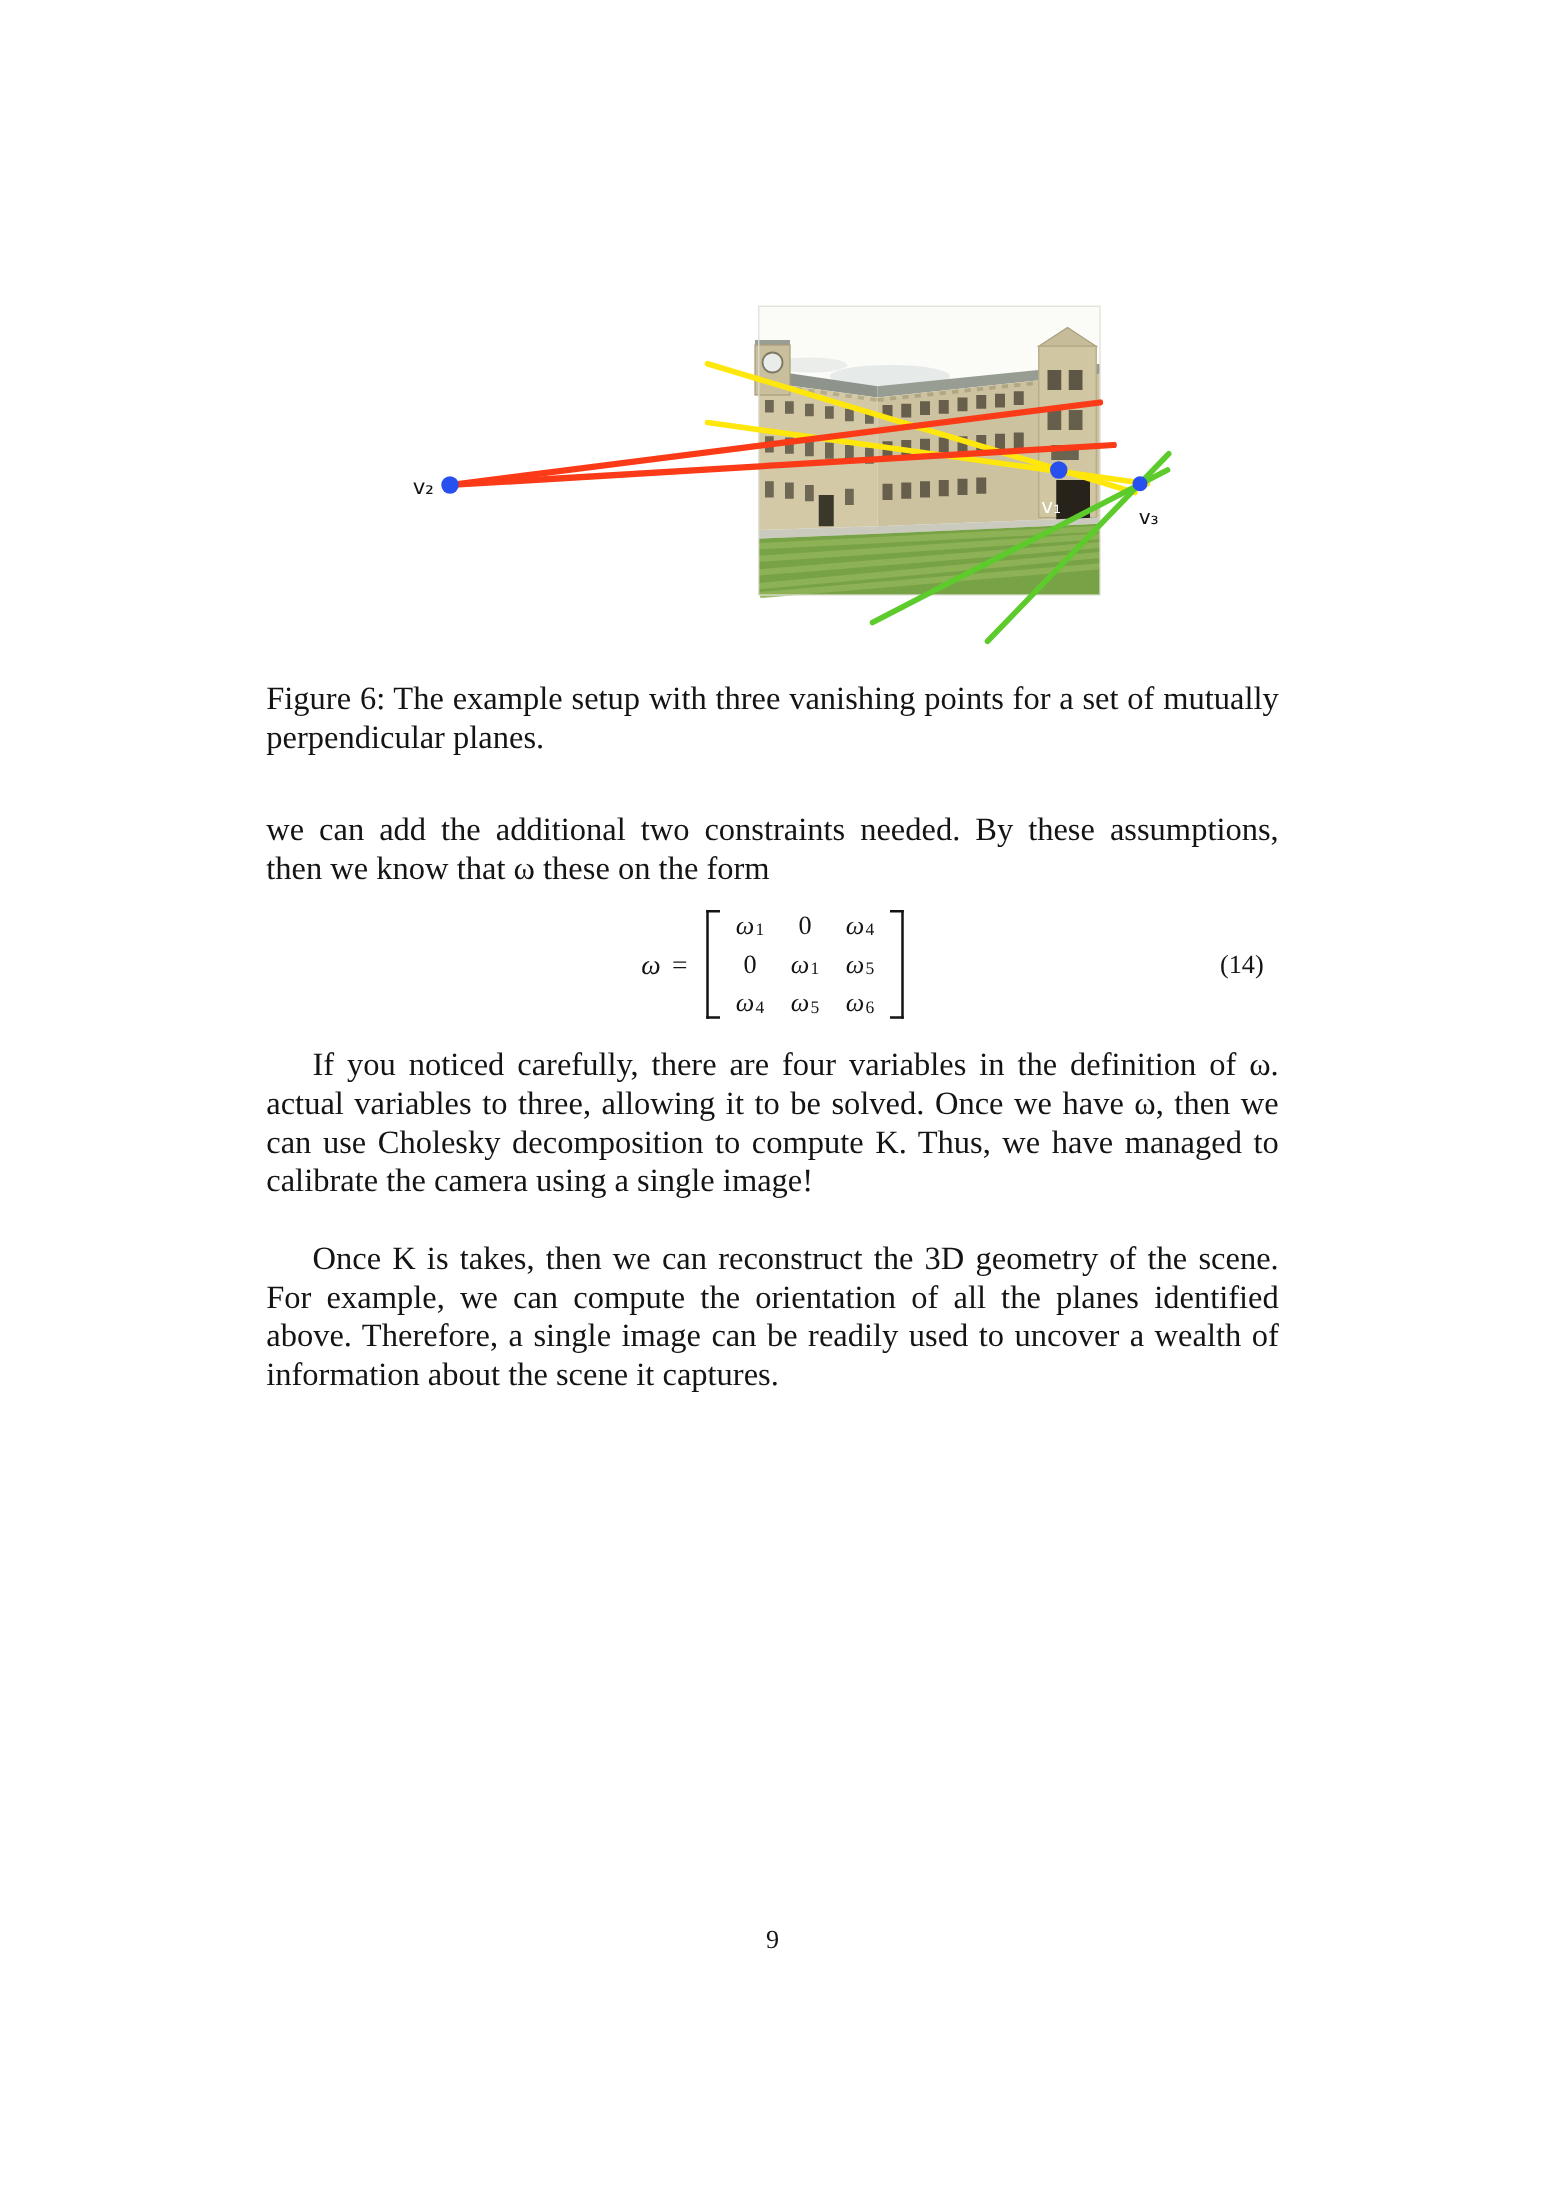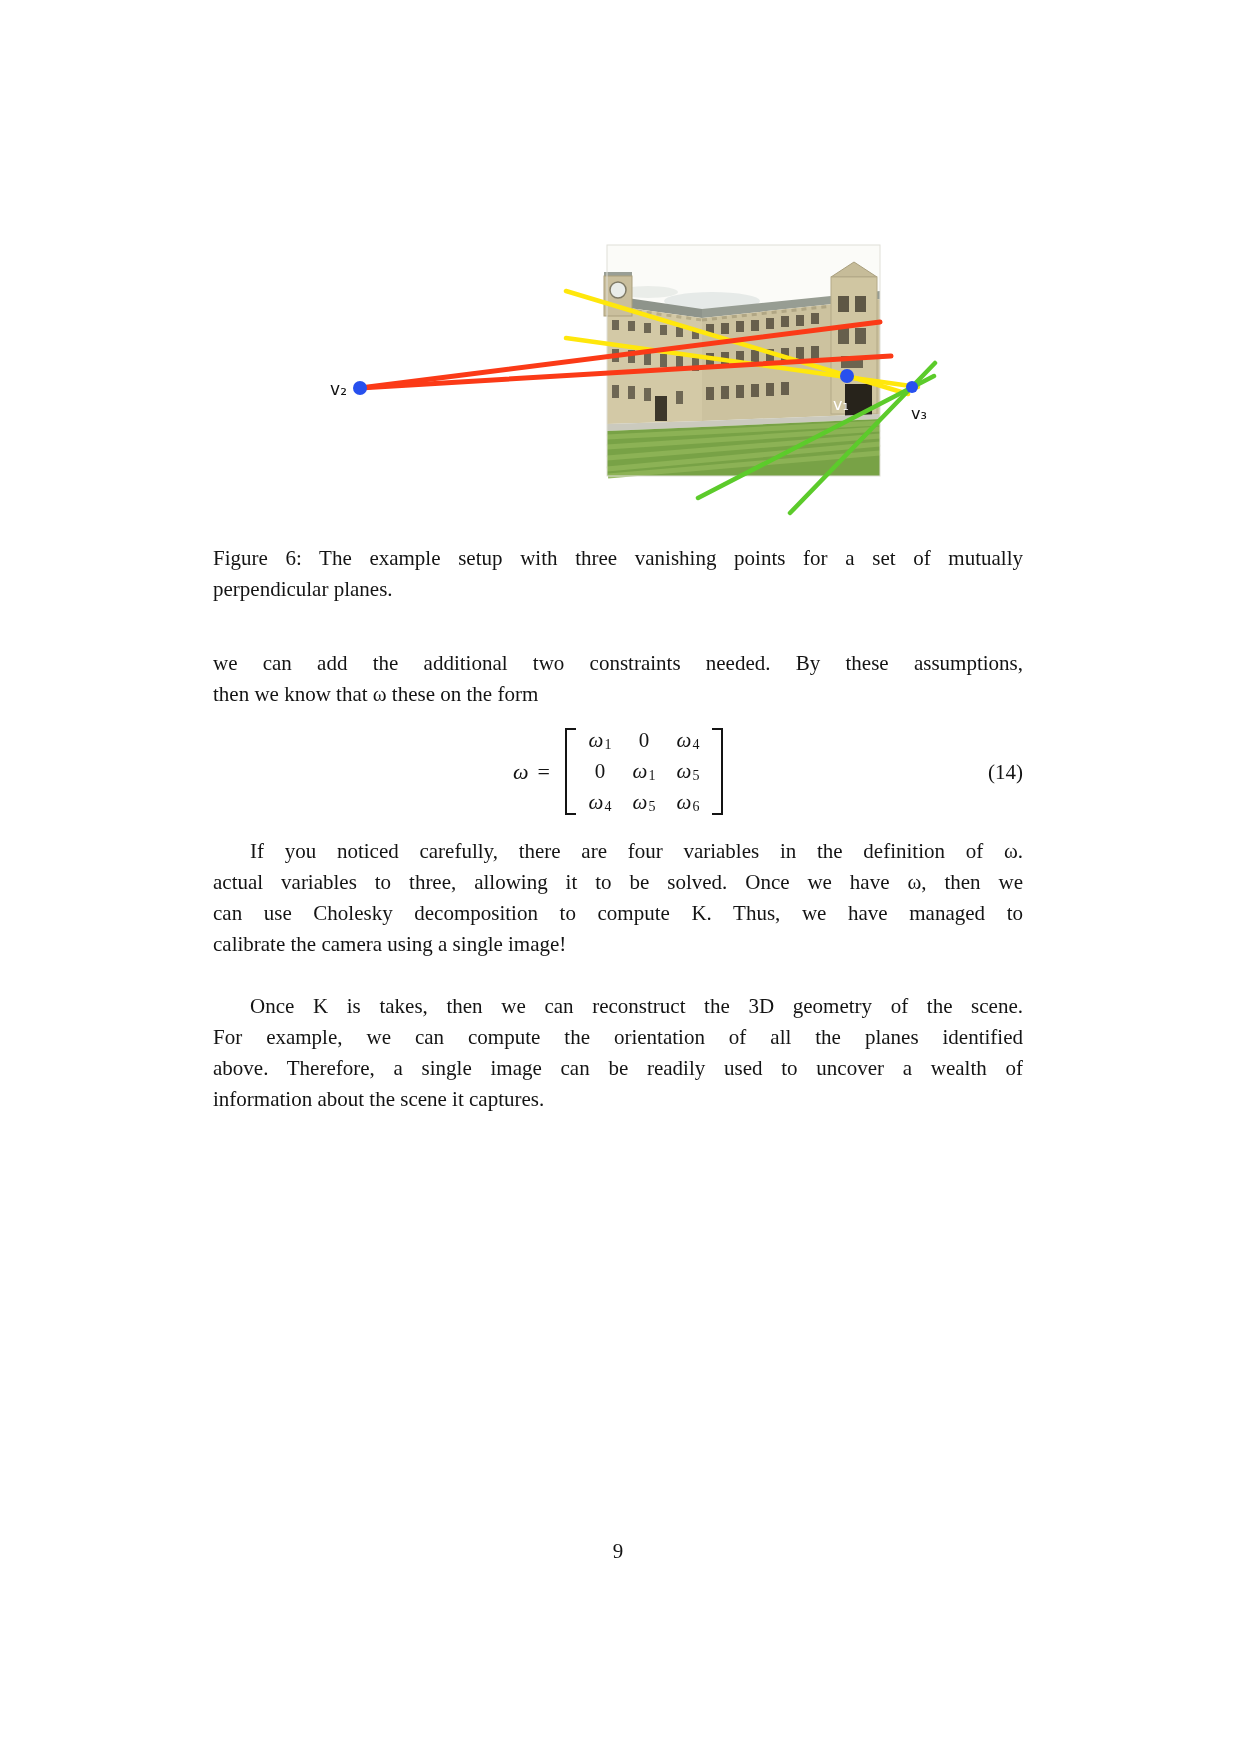--- a/index.html
+++ b/index.html
@@ -7,21 +7,21 @@
     position:relative;
     width:1241px;height:1754px;
     margin:0 auto;
     background:#ffffff;
     font-family:"Liberation Serif", serif;
     color:#141414;
     overflow:hidden;
   }
   .col{position:absolute;left:213px;width:810px;}
   .tline{
-    font-size:21px;
+    font-size:26px;
     line-height:31px;
     height:31px;
     white-space:normal;
     text-align:left;
   }
   .tline.just{text-align:justify;text-align-last:justify;}
   .tline.indent{text-indent:37px;}
 
   
   .figwrap{position:absolute;left:300px;top:228px;width:660px;height:300px;}
@@ -31,21 +31,21 @@
   .eqwrap{position:absolute;left:213px;top:720px;width:810px;height:103px;}
   .eqrow{display:flex;justify-content:center;align-items:center;height:100%;gap:15px;}
   .lhs{font-size:22px;display:flex;align-items:center;gap:9px;}
   .lhs .omega{font-style:italic;}
   .matbox{display:flex;align-items:stretch;}
   .bl{width:9px;border-left:2.2px solid #141414;border-top:2.2px solid #141414;border-bottom:2.2px solid #141414;margin:3px 0;}
   .br{width:9px;border-right:2.2px solid #141414;border-top:2.2px solid #141414;border-bottom:2.2px solid #141414;margin:3px 0;}
   .mat{display:grid;grid-template-columns:repeat(3,44px);align-content:center;padding:0 2px;}
   .mcell{height:31px;display:flex;align-items:center;justify-content:center;font-size:21px;font-style:italic;}
   .mcell sub{font-style:normal;font-size:14px;line-height:1;margin-left:1px;transform:translateY(4px);}
-  .eqnum{position:absolute;right:0;top:50%;transform:translateY(-50%);font-size:21px;}
+  .eqnum{position:absolute;right:12px;top:50%;transform:translateY(-50%);font-size:21px;}
 
   .pagenum{position:absolute;left:213px;width:810px;top:1536px;height:31px;line-height:31px;text-align:center;font-size:21px;}
 </style>
 </head>
 <body>
 
 <div class="page">
 
   <div class="figwrap">
     <svg viewBox="300 228 660 300">

